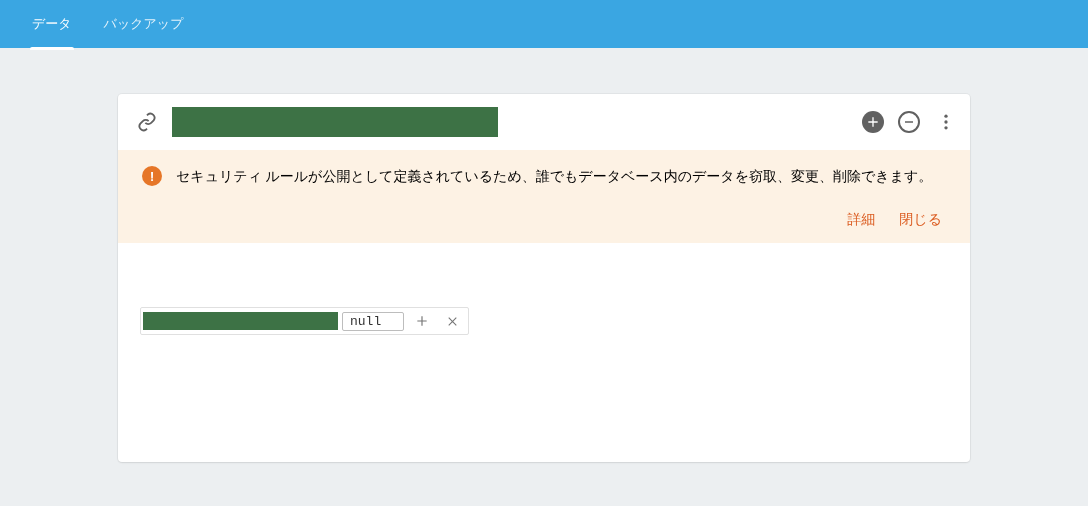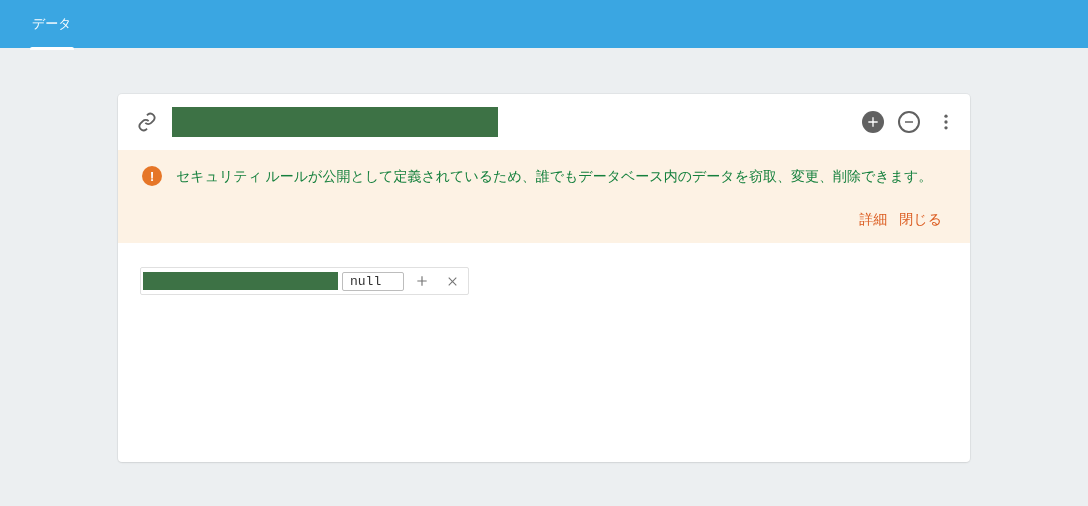--- a/index.html
+++ b/index.html
@@ -123,28 +123,28 @@
       background: #e67627;
       color: #fff;
       display: flex;
       align-items: center;
       justify-content: center;
       font-size: 13px;
       font-weight: bold;
       flex-shrink: 0;
     }
     .warning-text {
-      color: #15803d;
+      color: #000000;
       font-size: 14px;
       line-height: 1.5;
     }
     .warning-actions {
       display: flex;
       justify-content: flex-end;
-      gap: 12px;
+      gap: 24px;
       margin-top: 24px;
       padding-right: 4px;
     }
     .warning-action {
       color: #db5b1f;
       font-size: 14px;
       cursor: pointer;
     }
     .data-area {
       padding: 24px 22px;
@@ -177,27 +177,29 @@
       cursor: pointer;
       color: #757575;
       margin-left: 6px;
     }
     .row-container {
       display: flex;
       align-items: center;
       border: 1px solid #e0e0e0;
       border-radius: 2px;
       padding: 1px 4px 1px 2px;
+      margin-top: 40px;
     }
   </style>
 </head>
 <body>
 
 <div class="header-bar">
   <div class="tab active">データ</div>
+  <div class="tab">バックアップ</div>
 </div>
 
 <div class="main-panel">
   <div class="url-bar">
     <span class="link-icon">
       <svg width="20" height="20" viewBox="0 0 24 24" fill="none" stroke="currentColor" stroke-width="2.2">
         <path d="M10 13a5 5 0 0 0 7 0l3-3a5 5 0 0 0-7-7l-1 1"></path>
         <path d="M14 11a5 5 0 0 0-7 0l-3 3a5 5 0 0 0 7 7l1-1"></path>
       </svg>
     </span>

